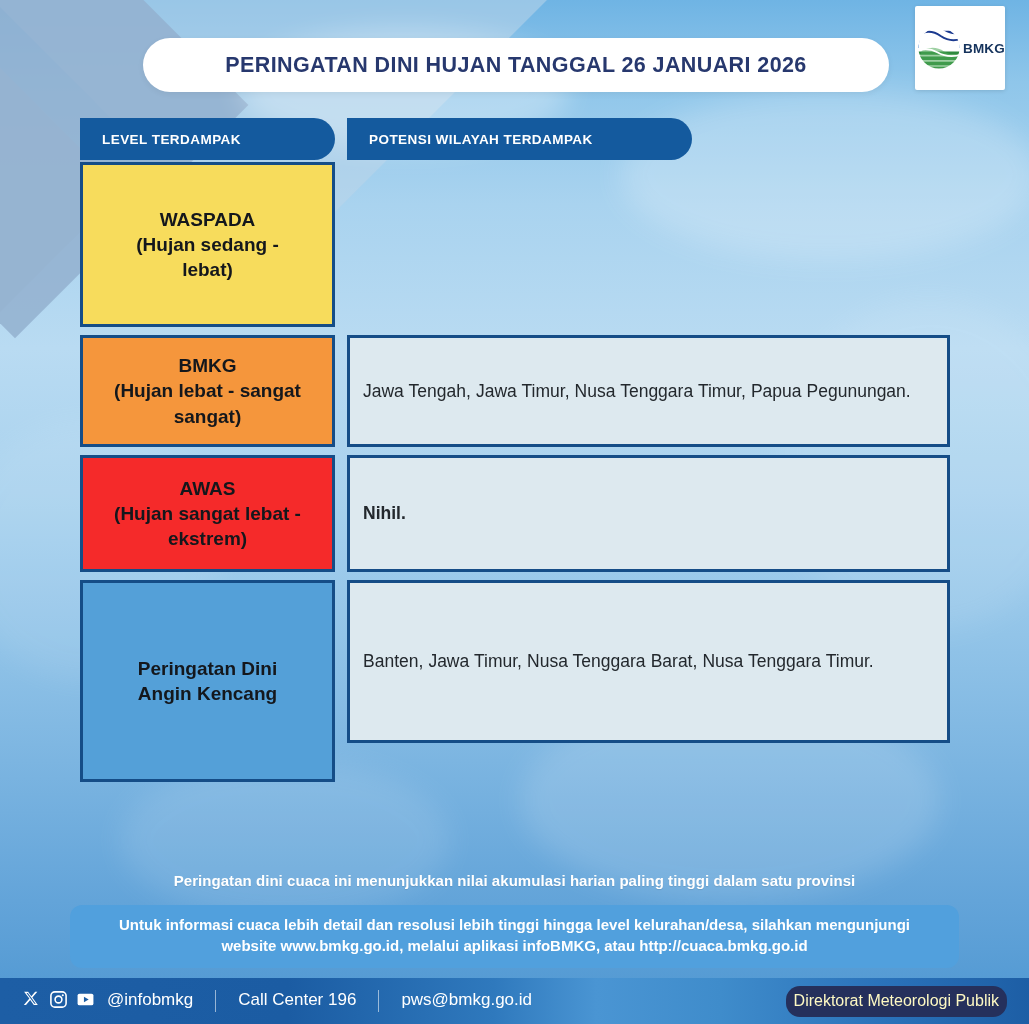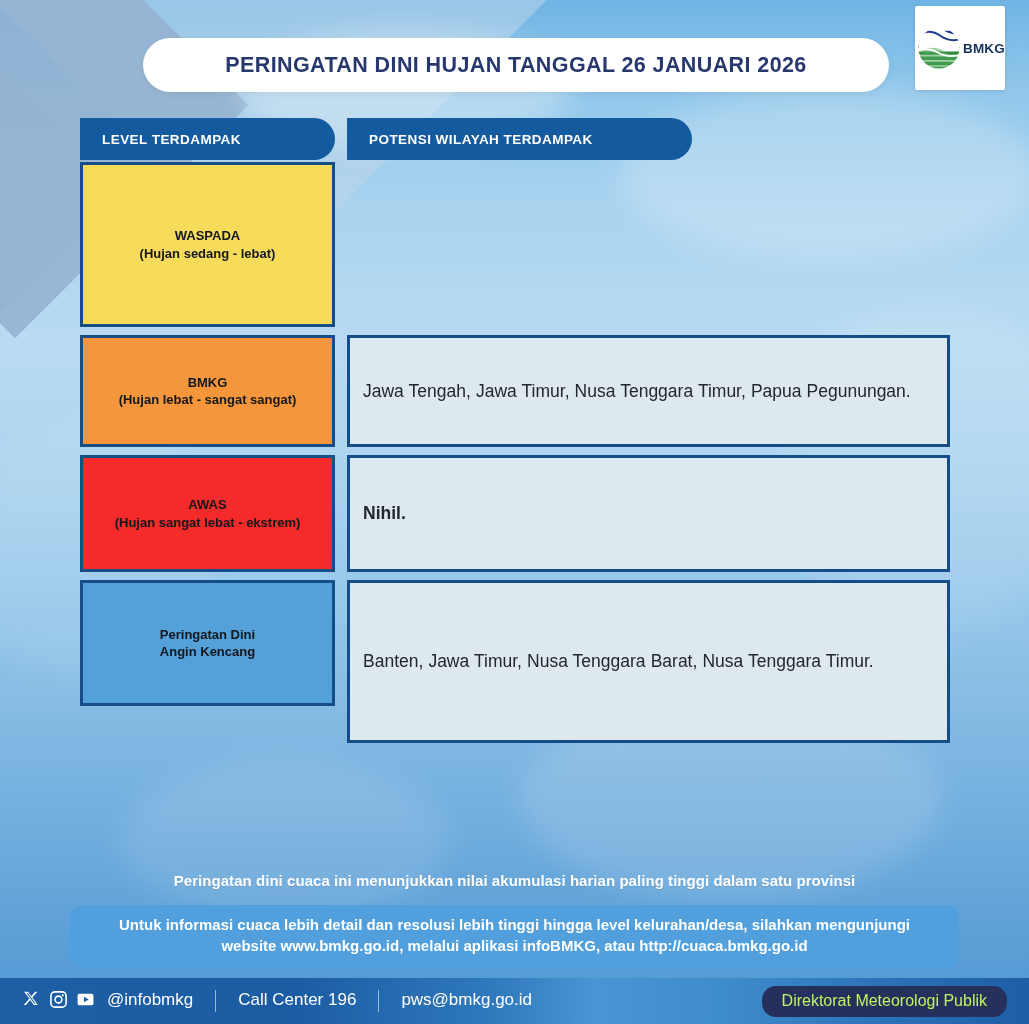--- a/index.html
+++ b/index.html
@@ -145,21 +145,21 @@
     flex: 0 0 255px;
     border: 3px solid #154d87;
     box-sizing: border-box;
     display: flex;
     align-items: center;
     justify-content: center;
     text-align: center;
     padding: 6px 28px;
     color: #14171c;
     font-weight: bold;
-    font-size: 13px;
+    font-size: 19px;
     line-height: 1.33;
   }
   .area-cell {
     flex: 1 1 auto;
     border: 3px solid #154d87;
     box-sizing: border-box;
     background: #dde9ef;
     display: flex;
     align-items: center;
     padding: 10px 13px;
@@ -223,24 +223,24 @@
     display: inline-block;
     width: 1px; height: 22px;
     background: rgba(255,255,255,.55);
     margin: 0 14px;
   }
   .bb-handle { margin-left: 4px; }
   .bb-pill {
     position: absolute;
     right: 22px;
     background: #25305c;
-    color: #bef264;
+    color: #fef9c3;
     font-size: 16px;
     border-radius: 14px;
-    padding: 6px 20px 7px;
+    padding: 6px 8px 7px;
     white-space: nowrap;
   }
 </style>
 </head>
 <body>
 
 <div id="poster">
 
   <div class="diag diag-3"></div>
   <div class="diag diag-2"></div>
@@ -312,21 +312,21 @@
       <div class="level-cell" style="background:#f52a2a;height:117px;">
         <span>
           <span>AWAS</span><br>
           <span>(Hujan sangat lebat - ekstrem)</span>
         </span>
       </div>
       <div class="area-cell bold" style="height:117px;">Nihil.</div>
     </div>
 
     <div class="row">
-      <div class="level-cell" style="background:#54a0d8;height:126px;">
+      <div class="level-cell" style="background:#54a0d8;height:202px;">
         <span>
           <span>Peringatan Dini</span><br>
           <span>Angin Kencang</span>
         </span>
       </div>
       <div class="area-cell" style="height:163px;">Banten, Jawa Timur, Nusa Tenggara Barat, Nusa Tenggara Timur.</div>
     </div>
   </div>
 
   <div class="note-1">Peringatan dini cuaca ini menunjukkan nilai akumulasi harian paling tinggi dalam satu provinsi</div>

